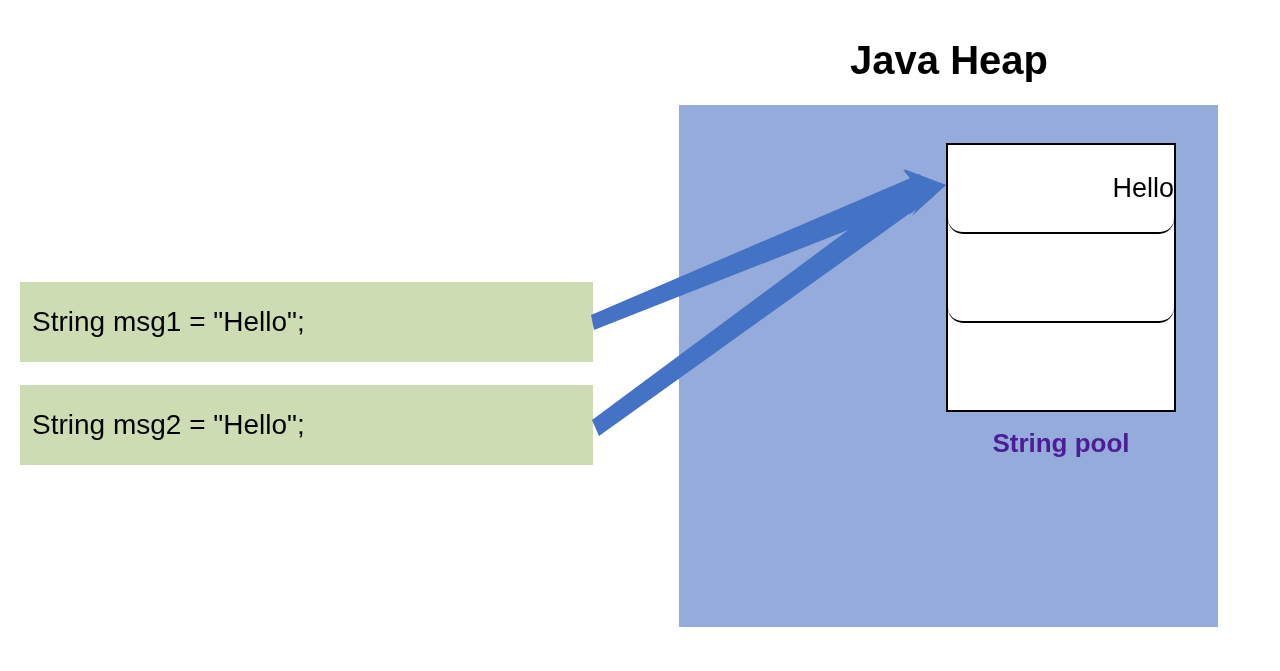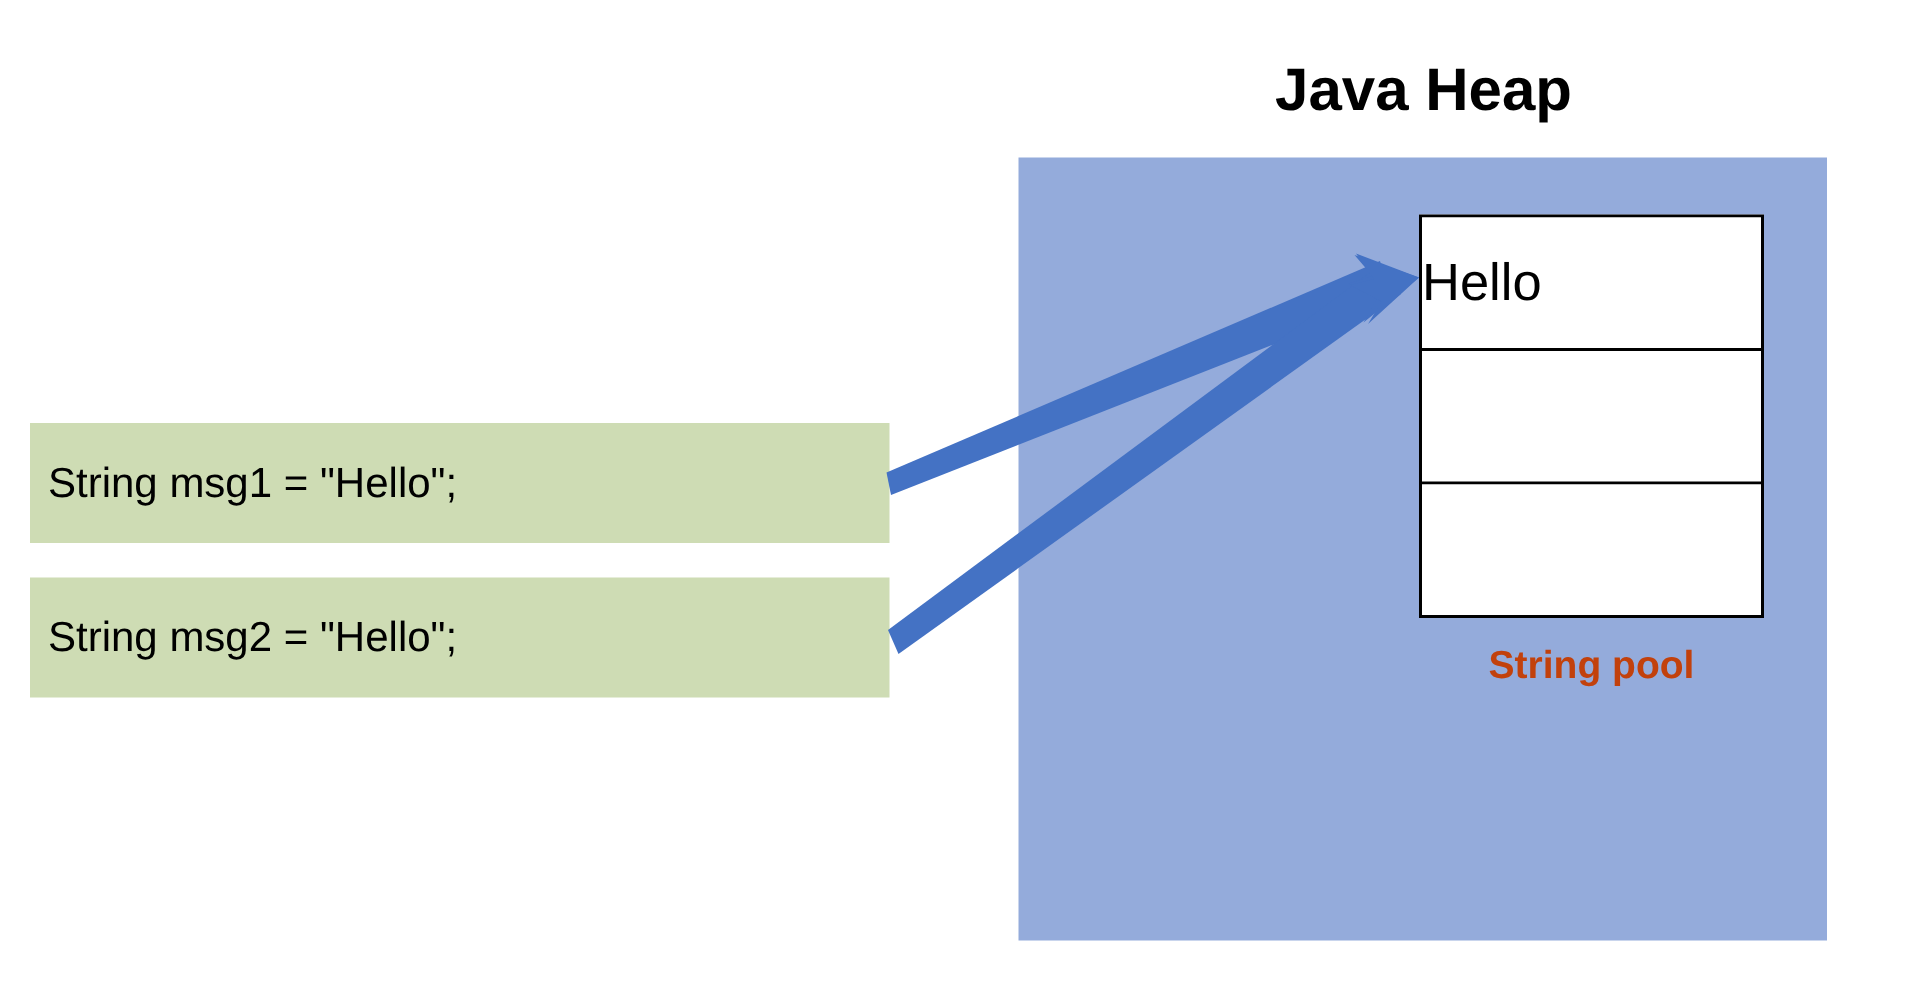--- a/index.html
+++ b/index.html
@@ -50,38 +50,39 @@
     height: 269px;
     background: #ffffff;
     border: 2px solid #000000;
     box-sizing: border-box;
   }
   .pool-row {
     box-sizing: border-box;
     width: 100%;
     display: flex;
     align-items: center;
-    justify-content: flex-start;
-    font-size: 35px;
+    justify-content: flex-end;
+    font-size: 27px;
     color: #000000;
     background: #ffffff;
+    border-radius: 15px;
   }
   .pool-row.r1 { height: 89px; border-bottom: 2px solid #000000; }
   .pool-row.r2 { height: 89px; border-bottom: 2px solid #000000; }
   .pool-row.r3 { height: 87px; }
 
   .pool-caption {
     position: absolute;
     left: 946px;
     top: 428px;
     width: 230px;
     text-align: center;
     font-size: 26px;
     font-weight: bold;
-    color: #c2410c;
+    color: #4c1d95;
     white-space: nowrap;
   }
 
   
   .code-box {
     position: absolute;
     left: 20px;
     width: 573px;
     background: #cedcb4;
     display: flex;

